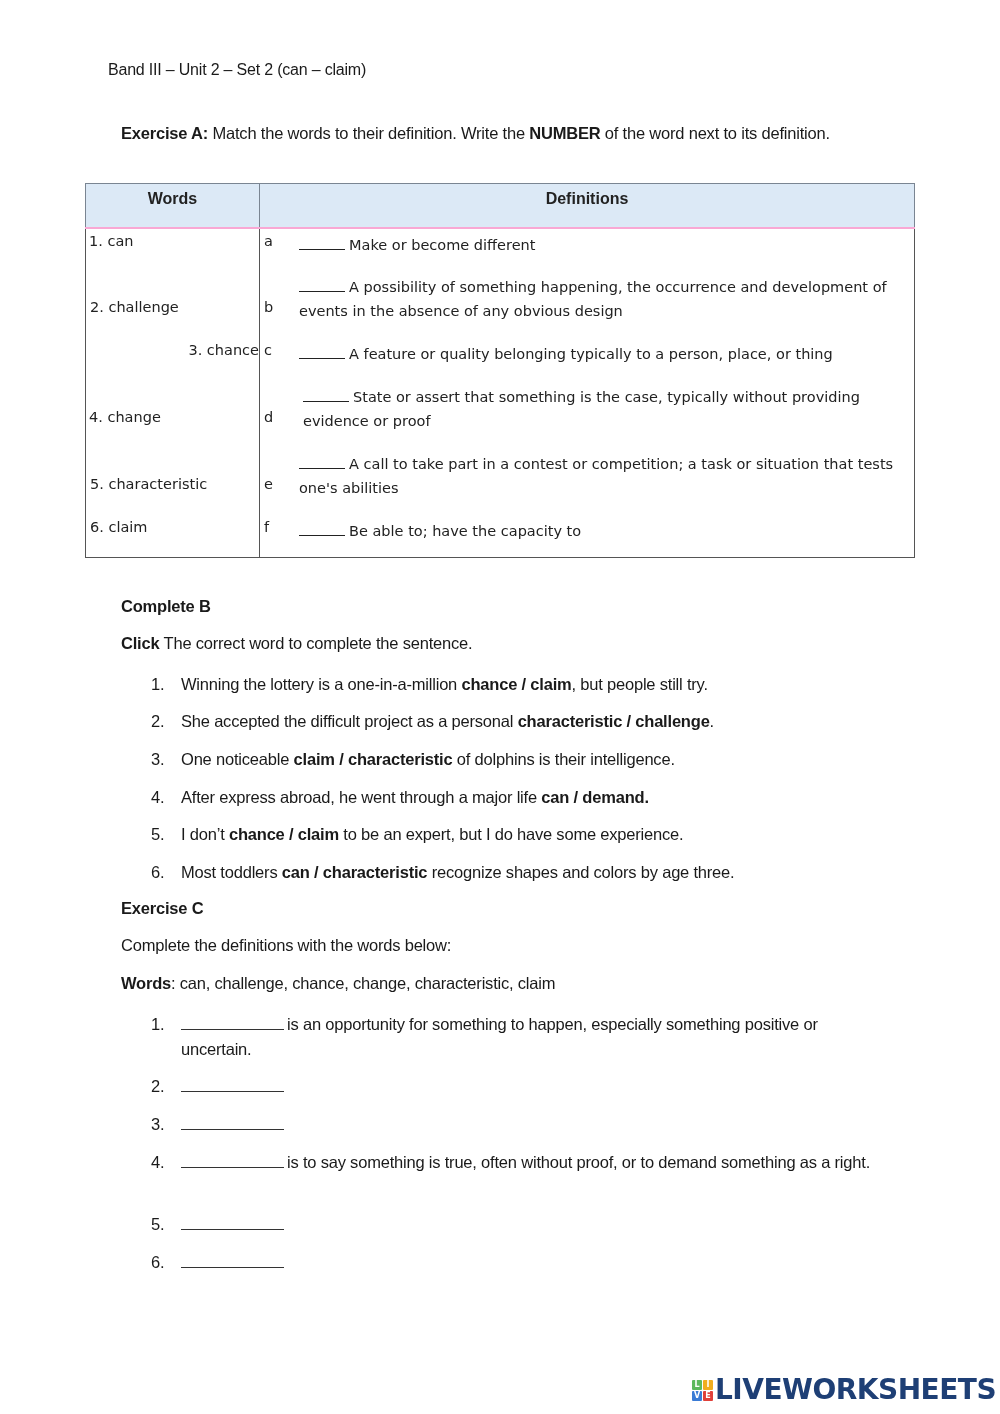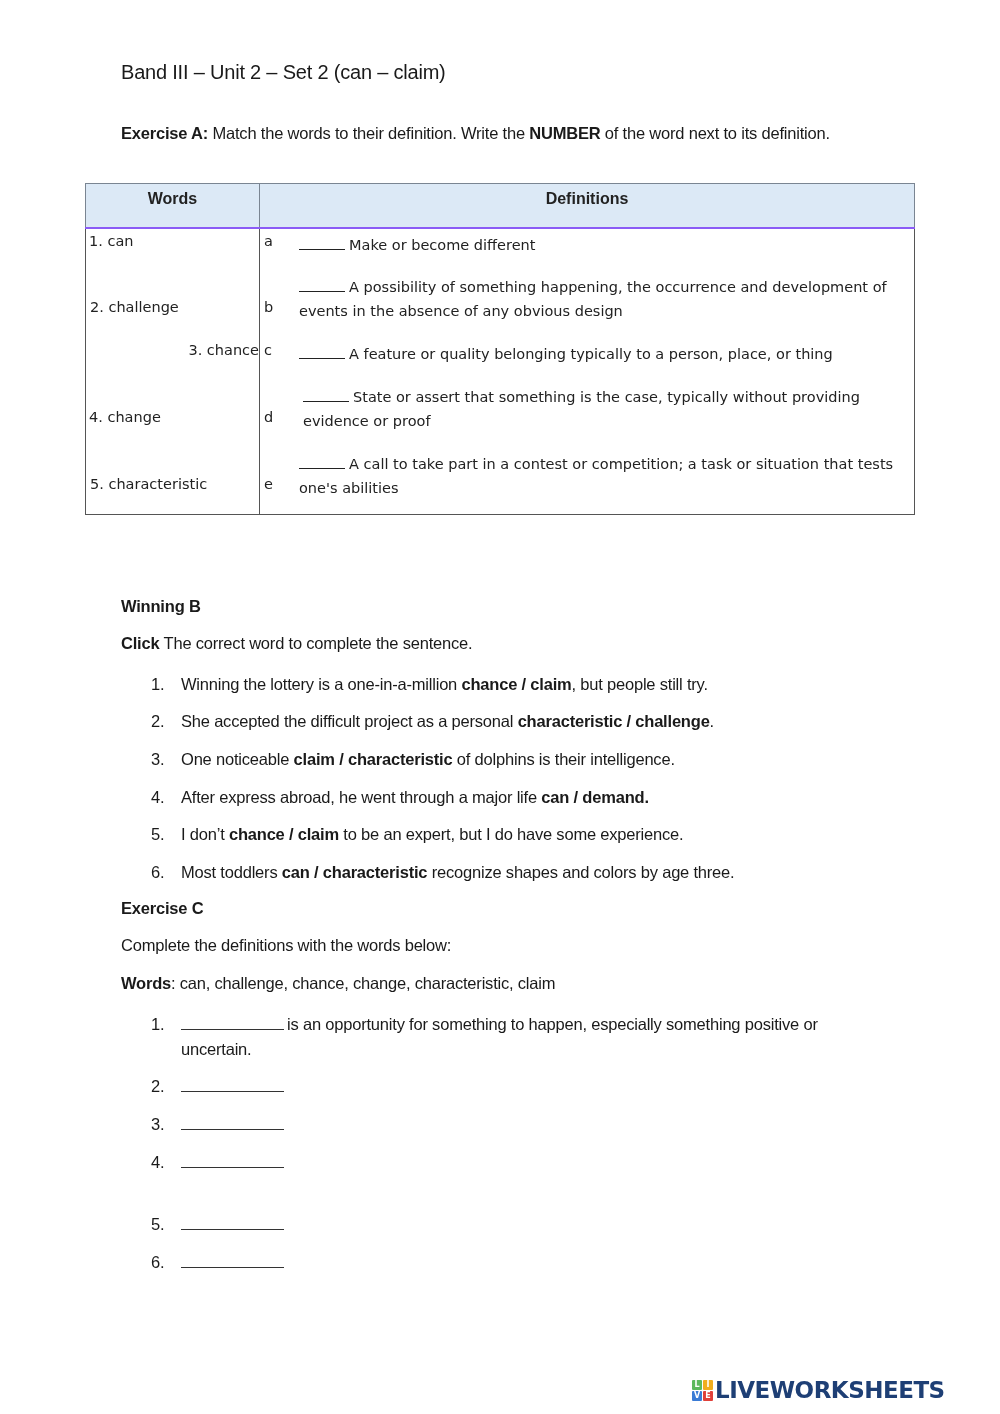--- a/index.html
+++ b/index.html
@@ -5,22 +5,22 @@
     * { box-sizing: border-box; margin: 0; padding: 0; }
     html, body { width: 1000px; height: 1414px; background: #ffffff; }
     body {
       position: relative;
       font-family: "Liberation Sans", sans-serif;
       color: #1a1a1a;
       font-size: 16.5px;
       overflow: hidden;
     }
     .title {
-      position: absolute; left: 121px; top: 61px;
-      font-size: 20px; letter-spacing: -0.2px;
+      position: absolute; left: 108px; top: 61px;
+      font-size: 16px; letter-spacing: -0.2px;
     }
     .exA-instr {
       position: absolute; left: 121px; top: 121px; width: 740px;
       line-height: 25px; font-size: 16.5px; letter-spacing: -0.2px;
     }
     b, .b { font-weight: bold; }
 
     table.match {
       position: absolute; left: 85px; top: 183px; width: 830px;
       border-collapse: collapse;
@@ -37,21 +37,21 @@
       vertical-align: top;
       padding-top: 6px;
       border: 1px solid #7a8592;
     }
     table.match td {
       border-left: 1px solid #555;
       border-right: 1px solid #555;
       vertical-align: top;
     }
     table.match tr:last-child td { border-bottom: 1px solid #555; }
-    table.match tr.first-row td { border-top: 2px solid #8b5cf6; margin-top: 24px; }
+    table.match tr.first-row td { border-top: 2px solid #f9a8d4; margin-top: 24px; }
     .col-word { width: 174px; }
     .word-cell { padding-left: 3px; }
     .word-cell.indent { padding-left: 4px; }
     .def-cell { position: relative; }
     .letter {
       position: absolute; left: 4px;
     }
     .def-text {
       display: block; padding-left: 39px; padding-right: 6px; line-height: 24.5px;
     }
@@ -80,21 +80,21 @@
       display: grid; grid-template-columns: 10px 10px; grid-template-rows: 10px 10px; gap: 1px;
       margin-right: 2px;
     }
     .logo-grid span {
       display: flex; align-items: center; justify-content: center;
       font-size: 8px; font-weight: bold; color: #fff; font-family: "DejaVu Sans", sans-serif;
       border-radius: 1px;
     }
     .logo-text {
       font-family: "DejaVu Sans", sans-serif; font-weight: bold;
-      font-size: 23px; letter-spacing: -0.5px; color: #1e3f75;
+      font-size: 28px; letter-spacing: -0.5px; color: #1e3f75;
       line-height: 28px;
     }
   </style>
 </head>
 <body>
 
 <div class="title">Band III – Unit 2 – Set 2 (can – claim)</div>
 
 <div class="exA-instr">
   <b>Exercise A:</b><span> Match the words to their definition. Write the </span><b>NUMBER</b><span> of the word next to its definition.</span>
@@ -136,24 +136,31 @@
         <span class="def-text" style="padding-left:43px;"><span class="blank-short"></span><span>State or assert that something is the case, typically without providing evidence or proof</span></span>
       </td>
     </tr>
     <tr style="height:67px;">
       <td class="word-cell indent" style="padding-top:28px;"><span>5. characteristic</span></td>
       <td class="def-cell" style="padding-top:4px;">
         <span class="letter" style="top:28px;">e</span>
         <span class="def-text"><span class="blank-short"></span><span>A call to take part in a contest or competition; a task or situation that tests one's abilities</span></span>
       </td>
     </tr>
+    <tr style="height:43px;">
+      <td class="word-cell indent" style="padding-top:4px;"><span>6. claim</span></td>
+      <td class="def-cell" style="padding-top:4px;">
+        <span class="letter">f</span>
+        <span class="def-text"><span class="blank-short"></span><span>Be able to; have the capacity to</span></span>
+      </td>
+    </tr>
   </tbody>
 </table>
 
-<div class="section-head" style="top:597px;">Winning B</div>
+<div class="section-head" style="top:597px;">Complete B</div>
 <div class="para" style="top:634px;">
   <b>Click</b><span> The correct word to complete the sentence.</span>
 </div>
 
 <div class="olist-item" style="top:672px;">
   <span class="num">1.</span>
   <span class="body"><span>Winning the lottery is a one-in-a-million </span><b>chance / claim</b><span>, but people still try.</span></span>
 </div>
 <div class="olist-item" style="top:709px;">
   <span class="num">2.</span>
@@ -189,21 +196,21 @@
 <div class="olist-item" style="top:1074px;">
   <span class="num">2.</span>
   <span class="body"><span class="blank-long"></span></span>
 </div>
 <div class="olist-item" style="top:1112px;">
   <span class="num">3.</span>
   <span class="body"><span class="blank-long"></span></span>
 </div>
 <div class="olist-item" style="top:1150px;">
   <span class="num">4.</span>
-  <span class="body"><span class="blank-long"></span></span>
+  <span class="body"><span class="blank-long"></span><span>is to say something is true, often without proof, or to demand something as a right.</span></span>
 </div>
 <div class="olist-item" style="top:1212px;">
   <span class="num">5.</span>
   <span class="body"><span class="blank-long"></span></span>
 </div>
 <div class="olist-item" style="top:1250px;">
   <span class="num">6.</span>
   <span class="body"><span class="blank-long"></span></span>
 </div>
 

